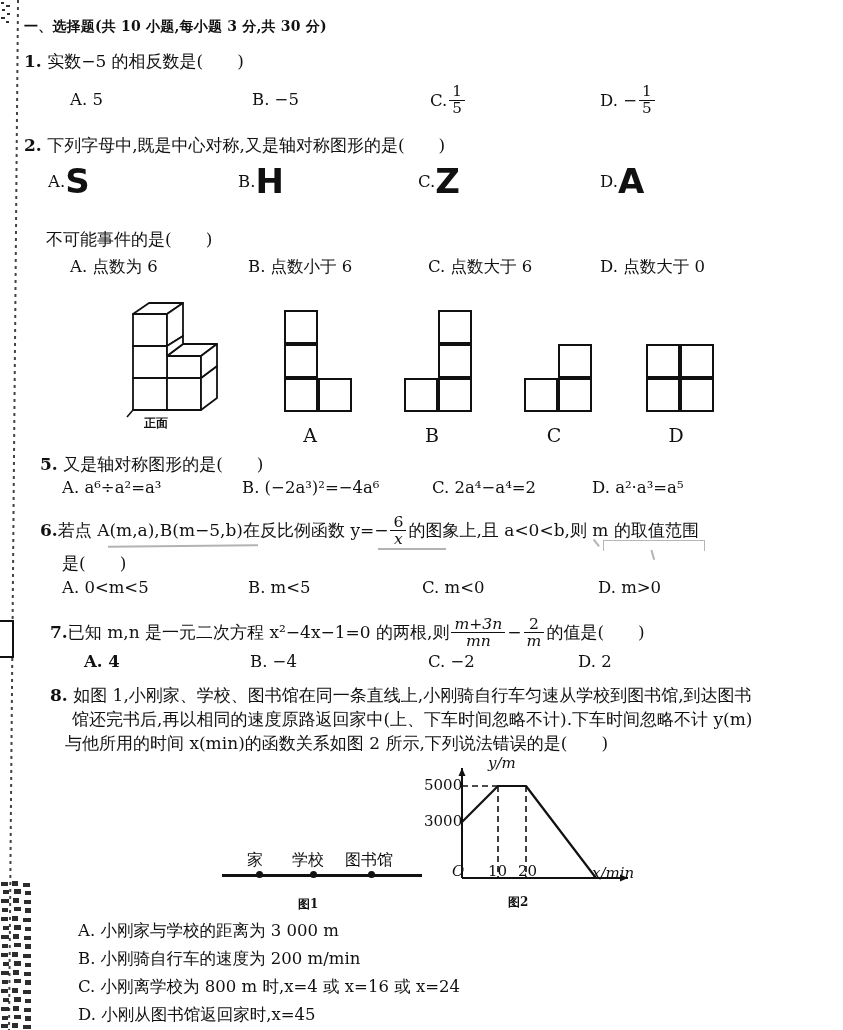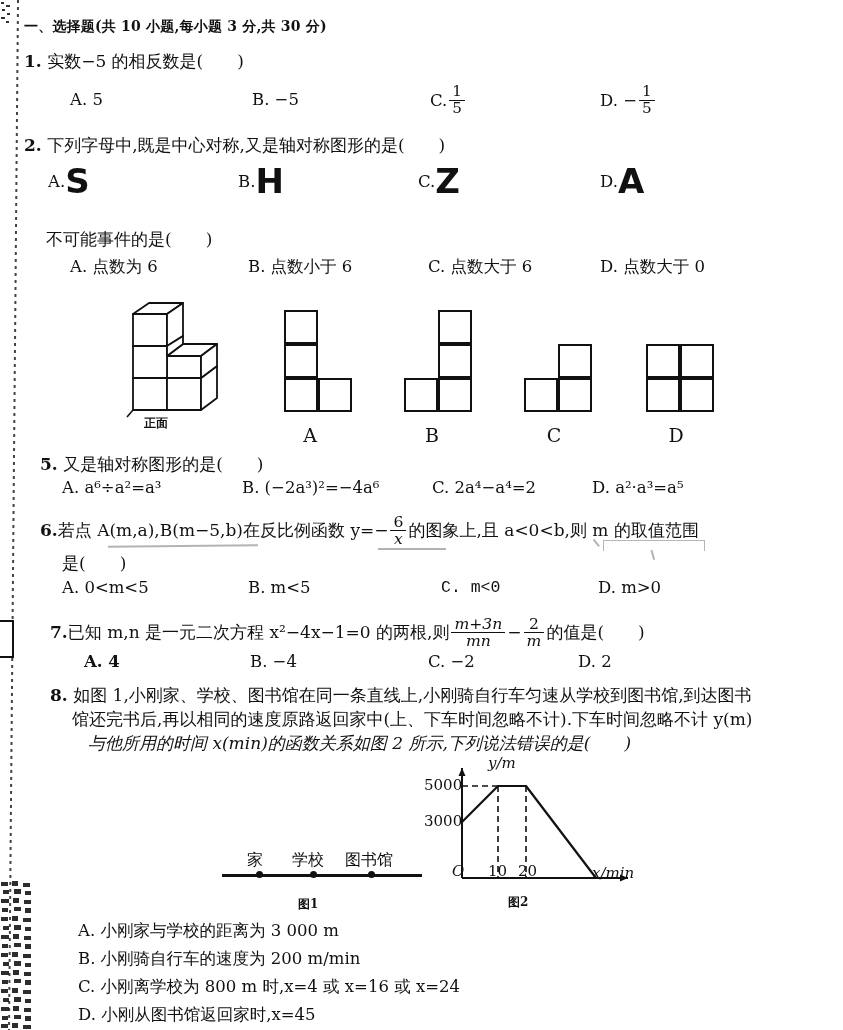--- a/index.html
+++ b/index.html
@@ -348,37 +348,37 @@
   <div class="qline" style="left:62px; top:552px;">是(　　)</div>
 
   <div class="pencil" style="left:108px; top:545px; width:150px; transform:rotate(-0.6deg);"></div>
   <div class="pencil" style="left:378px; top:548px; width:68px;"></div>
   <div class="pencil-b" style="left:603px; top:540px; width:100px; height:10px;"></div>
   <div class="pencil" style="left:592px; top:542px; width:9px; transform:rotate(52deg);"></div>
   <div class="pencil" style="left:648px; top:554px; width:10px; transform:rotate(74deg);"></div>
 
   <div class="opt" style="left:62px; top:578px;">A. 0&lt;m&lt;5</div>
   <div class="opt" style="left:248px; top:578px;">B. m&lt;5</div>
-  <div class="opt" style="left:441px; top:578px;font-family:Liberation Mono, monospace;">C. m&lt;0</div>
+  <div class="opt" style="left:422px; top:578px;">C. m&lt;0</div>
   <div class="opt" style="left:598px; top:578px;">D. m&gt;0</div>
 
   <div class="qline" style="left:50px; top:617px;">
     <span class="qnum">7.</span><span>已知 m,n 是一元二次方程 x²−4x−1=0 的两根,则</span><span class="frac"><span class="num ital">m+3n</span><span class="den ital">mn</span></span><span>−</span><span class="frac"><span class="num">2</span><span class="den ital">m</span></span><span>的值是(　　)</span>
   </div>
   <div class="opt" style="left:84px; top:652px;font-weight:bold;">A. 4</div>
   <div class="opt" style="left:250px; top:652px;">B. −4</div>
   <div class="opt" style="left:428px; top:652px;">C. −2</div>
   <div class="opt" style="left:578px; top:652px;">D. 2</div>
 
   <div class="qline" style="left:50px; top:684px;">
     <span class="qnum">8.</span>
     <span>如图 1,小刚家、学校、图书馆在同一条直线上,小刚骑自行车匀速从学校到图书馆,到达图书</span>
   </div>
   <div class="qline" style="left:72px; top:708px;">馆还完书后,再以相同的速度原路返回家中(上、下车时间忽略不计).下车时间忽略不计 y(m)</div>
-  <div class="qline" style="left:88px; top:732px;font-style:italic;">与他所用的时间 x(min)的函数关系如图 2 所示,下列说法错误的是(　　)</div>
+  <div class="qline" style="left:65px; top:732px;">与他所用的时间 x(min)的函数关系如图 2 所示,下列说法错误的是(　　)</div>
 
   <div>
     <div class="numline" style="left:222px; top:874px; width:200px;"></div>
     <div class="nl-dot" style="left:256px; top:871px;"></div>
     <div class="nl-dot" style="left:310px; top:871px;"></div>
     <div class="nl-dot" style="left:368px; top:871px;"></div>
     <div class="nl-lab" style="left:247px; top:850px;">家</div>
     <div class="nl-lab" style="left:292px; top:850px;">学校</div>
     <div class="nl-lab" style="left:345px; top:850px;">图书馆</div>
     <div class="fig-cap" style="left:298px; top:896px;">图1</div>

